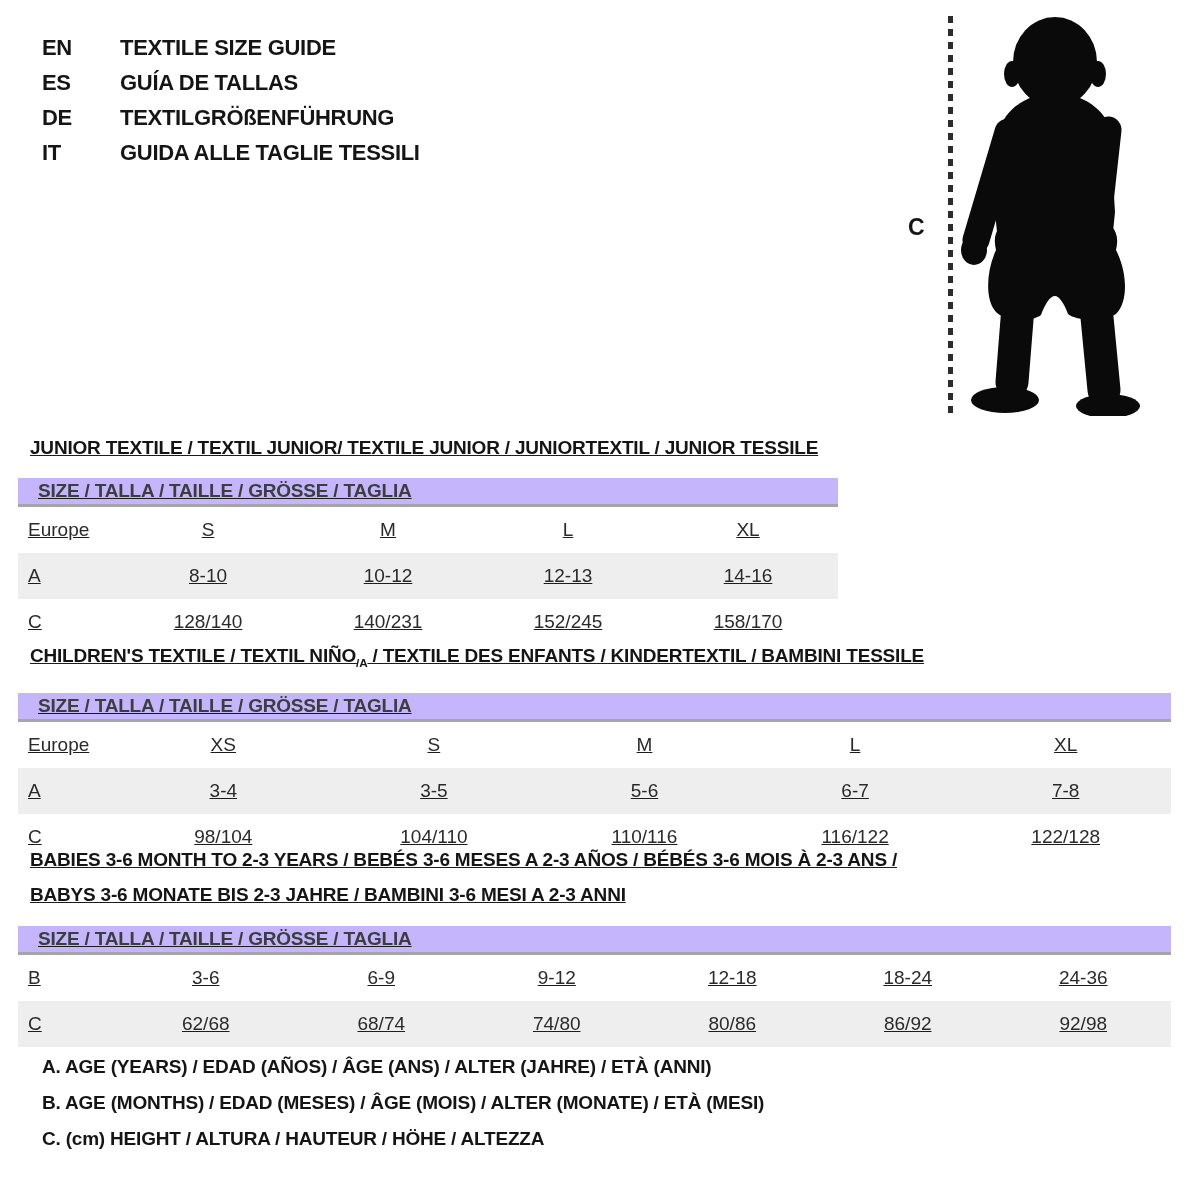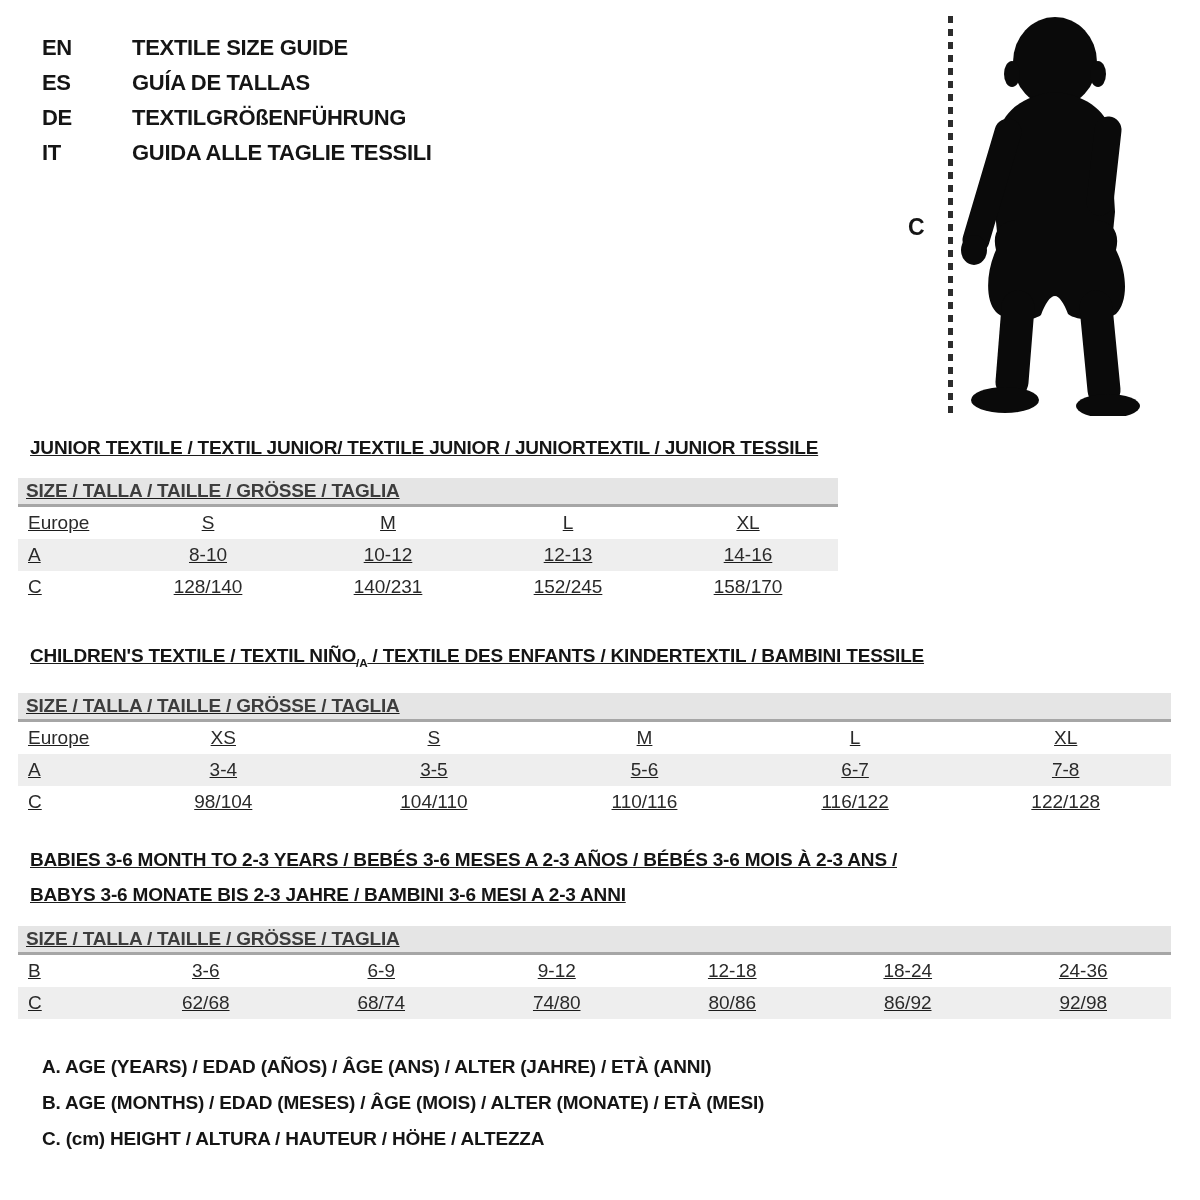--- a/index.html
+++ b/index.html
@@ -5,21 +5,21 @@
   * { margin:0; padding:0; box-sizing:border-box; }
   html,body { background:#ffffff; }
   body {
     width:1200px; height:1200px; position:relative;
     font-family:"Liberation Sans", sans-serif;
     color:#1c1c1c; overflow:hidden;
   }
 
   
   .lang-block { position:absolute; left:42px; top:30px; }
-  .lang-row { display:flex; height:35px; align-items:center;gap:12px; }
+  .lang-row { display:flex; height:35px; align-items:center; }
   .lang-code, .lang-label {
     font-weight:700; font-size:22px; letter-spacing:-0.3px; color:#151515;
   }
   .lang-code { width:78px; flex:0 0 78px; }
 
   
   .figure { position:absolute; left:0; top:0; width:1200px; height:430px; pointer-events:none; }
   .c-marker {
     position:absolute; left:908px; top:214px;
     font-weight:700; font-size:23px; color:#151515;
@@ -38,28 +38,28 @@
   .section-babies   { top:842px; width:1153px; }
 
   .section-title {
     margin-left:12px; font-size:19px; font-weight:700;
     letter-spacing:-0.2px; color:#151515; line-height:24px;
   }
   .section-title .subscript { font-size:0.62em; vertical-align:sub; }
   .title-line { display:block; line-height:35px; }
 
   .size-bar {
-    margin-top:18px; height:29px; background:#e5e5e5;
+    margin-top:18px; height:29px; background:#c4b5fd;
     border-bottom:3px solid #a6a6a6;
-    display:flex; align-items:center; padding-left:8px;
+    display:flex; align-items:center; padding-left:20px;
     font-size:19px; font-weight:700; letter-spacing:-0.2px; color:#3d3d3d;
   }
   .section-babies .size-bar { margin-top:14px; }
 
-  .trow { display:grid; height:32px; align-items:center; font-size:19px; color:#2a2a2a; }
+  .trow { display:grid; height:46px; align-items:center; font-size:19px; color:#2a2a2a; }
   .section-junior   .trow { grid-template-columns:100px repeat(4,1fr); }
   .section-children .trow { grid-template-columns:100px repeat(5,1fr); }
   .section-babies   .trow { grid-template-columns:100px repeat(6,1fr); }
   .trow .rlabel { padding-left:10px; }
   .trow .val { text-align:center; }
   .trow.shaded { background:#eeeeee; }
 
   
   .legend { position:absolute; left:42px; top:1049px; }
   .legend-line {

